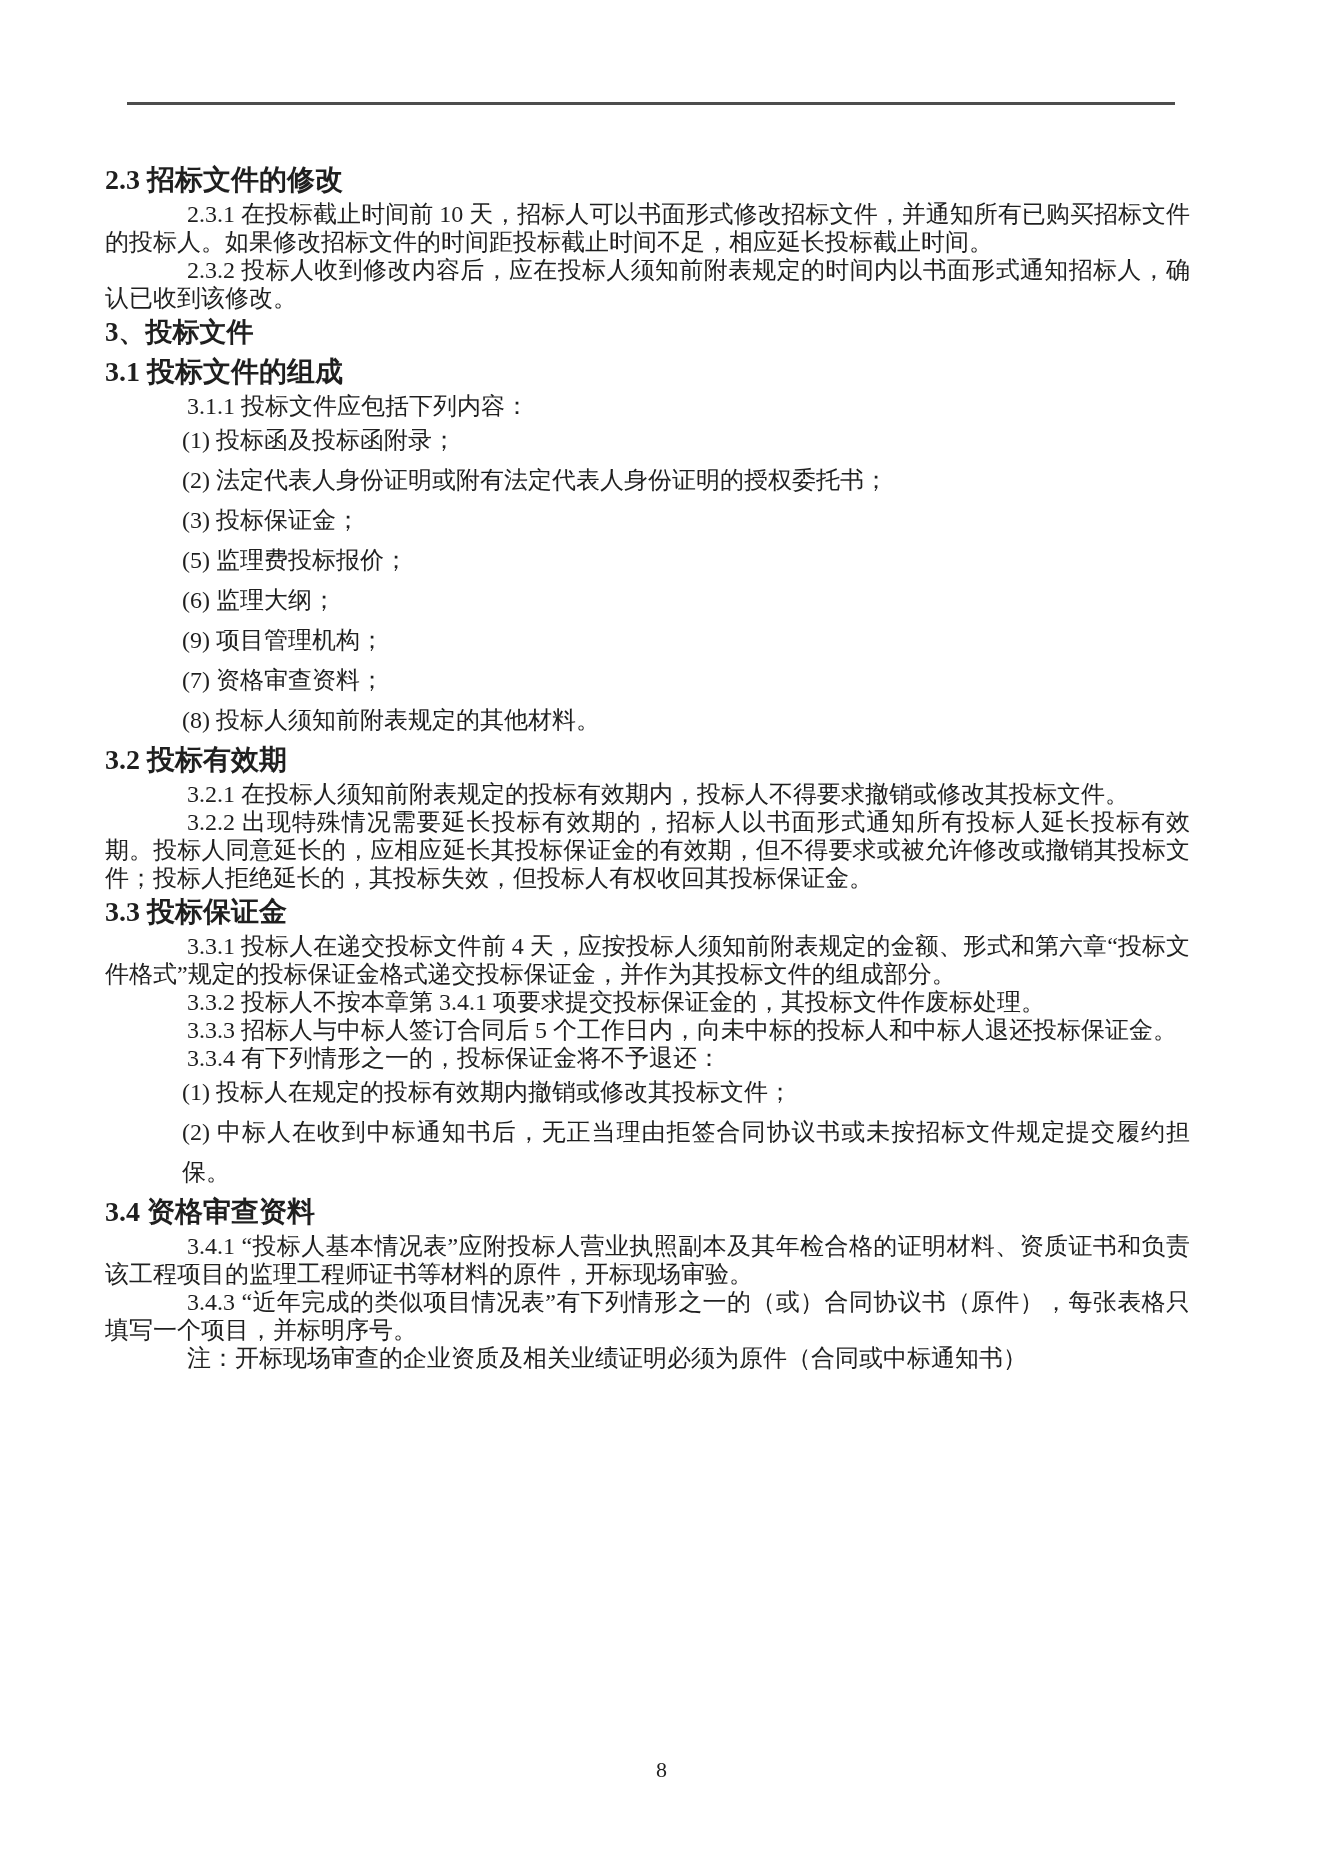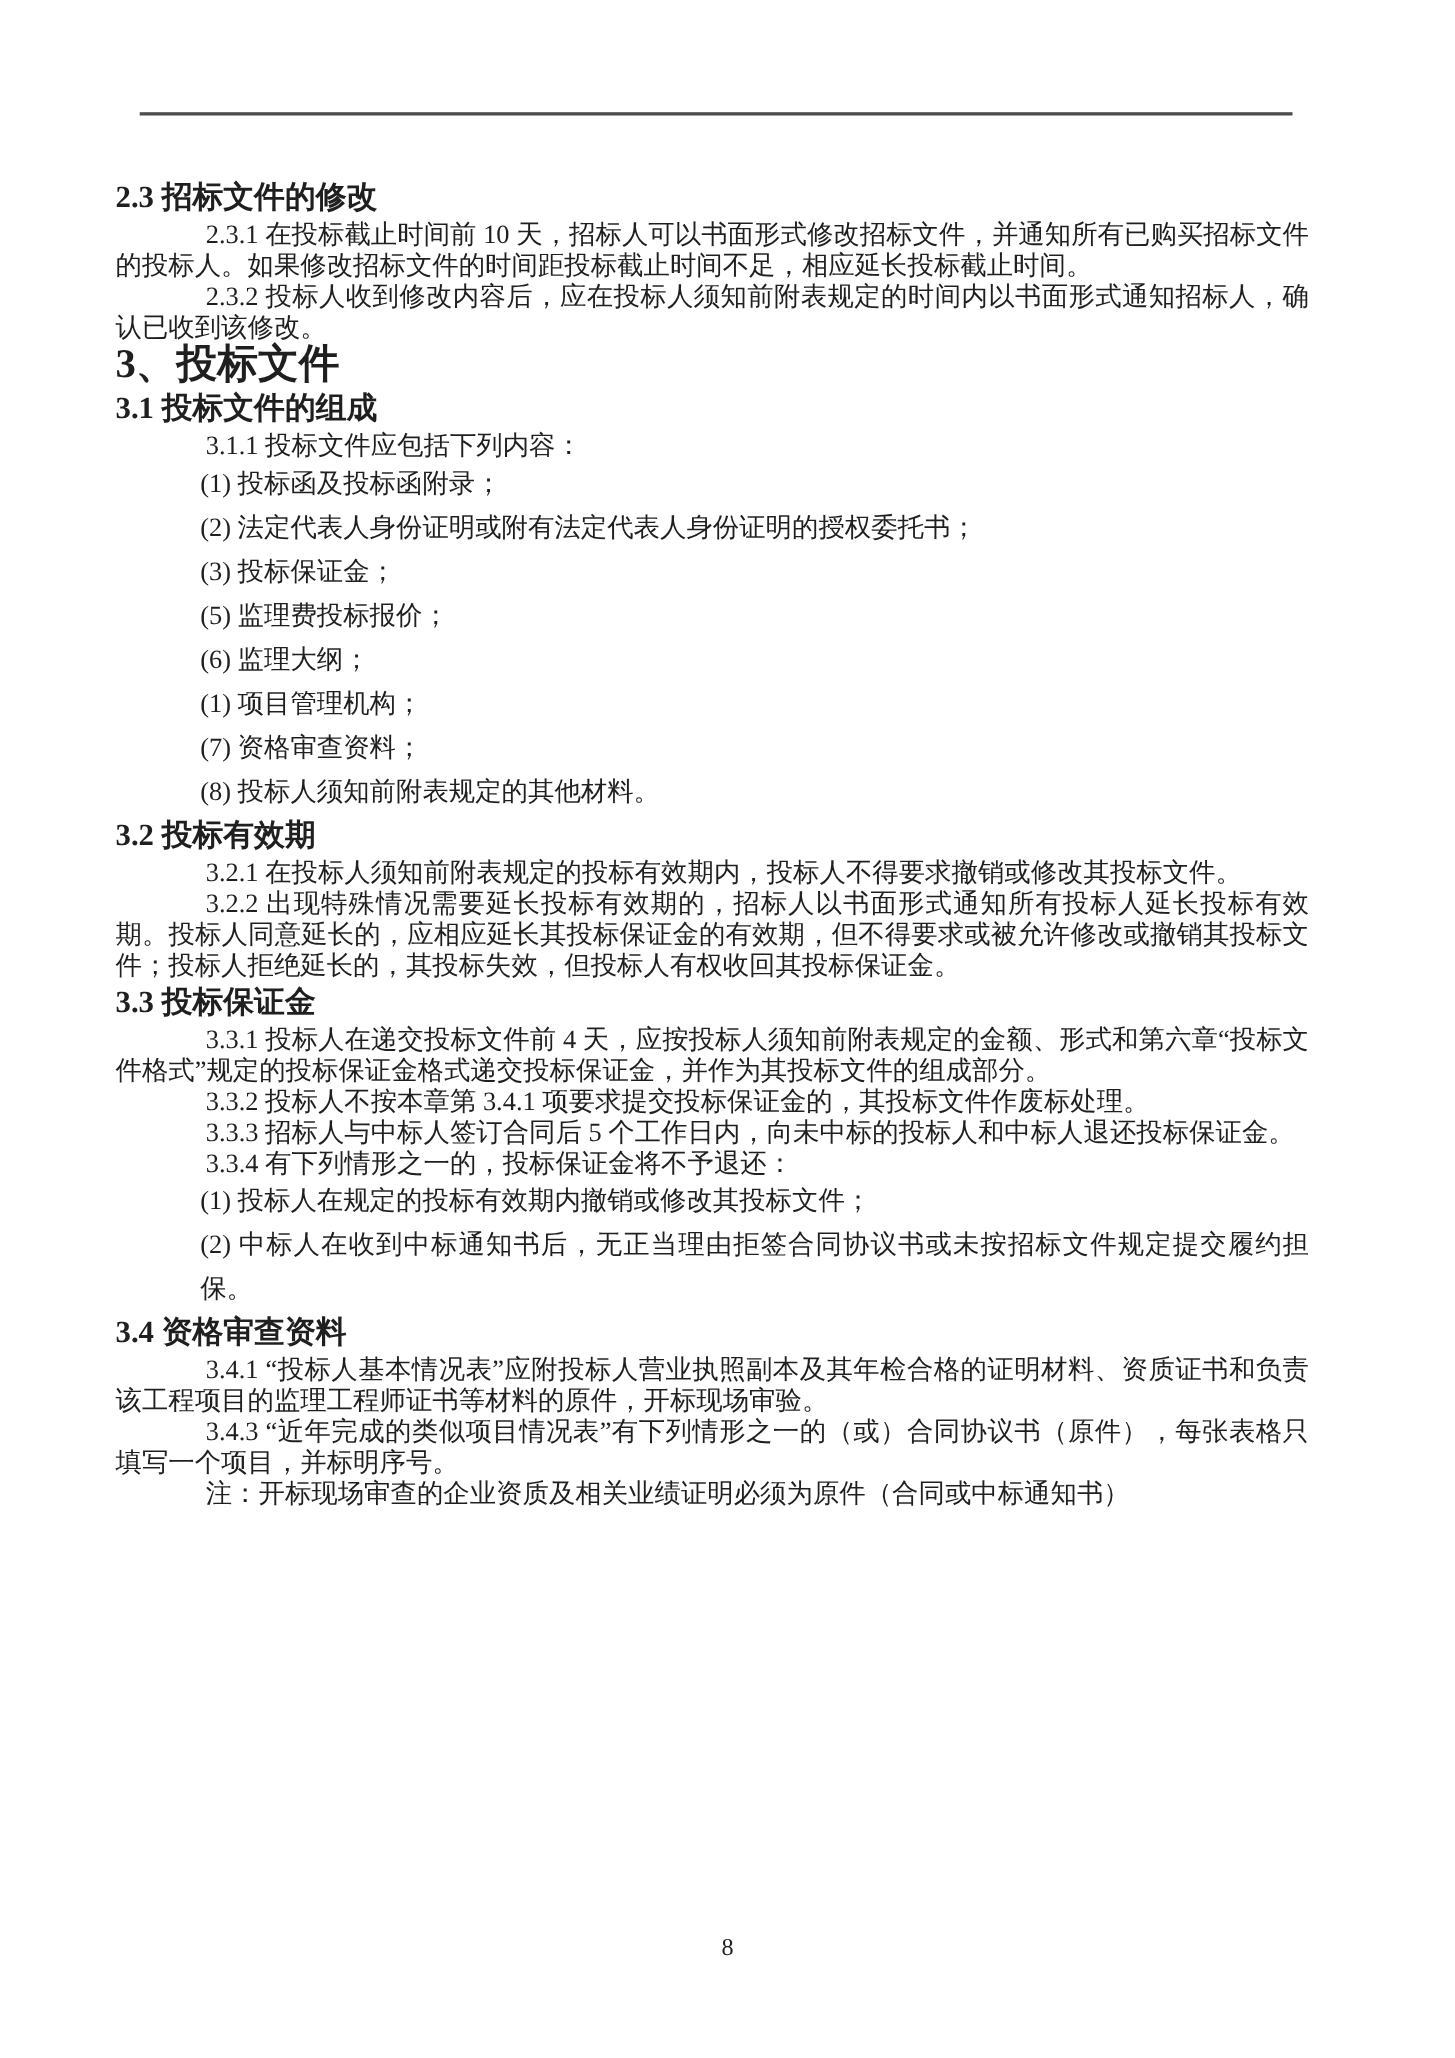--- a/index.html
+++ b/index.html
@@ -23,21 +23,21 @@
   .body-block {
     position: absolute;
     left: 105px;
     top: 160px;
     width: 1085px;
     font-size: 24px;
     line-height: 40px;
   }
   .h1 {
     font-weight: bold;
-    font-size: 37px;
+    font-size: 27px;
     line-height: 40px;
     text-align: left;
   }
   .h2 {
     font-weight: bold;
     font-size: 28px;
     line-height: 40px;
     text-align: left;
   }
   .para {
@@ -73,21 +73,21 @@
     <div class="para">2.3.1 在投标截止时间前 10 天，招标人可以书面形式修改招标文件，并通知所有已购买招标文件的投标人。如果修改招标文件的时间距投标截止时间不足，相应延长投标截止时间。</div>
     <div class="para">2.3.2 投标人收到修改内容后，应在投标人须知前附表规定的时间内以书面形式通知招标人，确认已收到该修改。</div>
     <div class="h1">3、投标文件</div>
     <div class="h2">3.1 投标文件的组成</div>
     <div class="para">3.1.1 投标文件应包括下列内容：</div>
     <div class="li">(1) 投标函及投标函附录；</div>
     <div class="li">(2) 法定代表人身份证明或附有法定代表人身份证明的授权委托书；</div>
     <div class="li">(3) 投标保证金；</div>
     <div class="li">(5) 监理费投标报价；</div>
     <div class="li">(6) 监理大纲；</div>
-    <div class="li">(1) 项目管理机构；</div>
+    <div class="li">(9) 项目管理机构；</div>
     <div class="li">(7) 资格审查资料；</div>
     <div class="li">(8) 投标人须知前附表规定的其他材料。</div>
     <div class="h2">3.2 投标有效期</div>
     <div class="para">3.2.1 在投标人须知前附表规定的投标有效期内，投标人不得要求撤销或修改其投标文件。</div>
     <div class="para">3.2.2 出现特殊情况需要延长投标有效期的，招标人以书面形式通知所有投标人延长投标有效期。投标人同意延长的，应相应延长其投标保证金的有效期，但不得要求或被允许修改或撤销其投标文件；投标人拒绝延长的，其投标失效，但投标人有权收回其投标保证金。</div>
     <div class="h2">3.3 投标保证金</div>
     <div class="para">3.3.1 投标人在递交投标文件前 4 天，应按投标人须知前附表规定的金额、形式和第六章“投标文件格式”规定的投标保证金格式递交投标保证金，并作为其投标文件的组成部分。</div>
     <div class="para">3.3.2 投标人不按本章第 3.4.1 项要求提交投标保证金的，其投标文件作废标处理。</div>
     <div class="para">3.3.3 招标人与中标人签订合同后 5 个工作日内，向未中标的投标人和中标人退还投标保证金。</div>
     <div class="para">3.3.4 有下列情形之一的，投标保证金将不予退还：</div>

